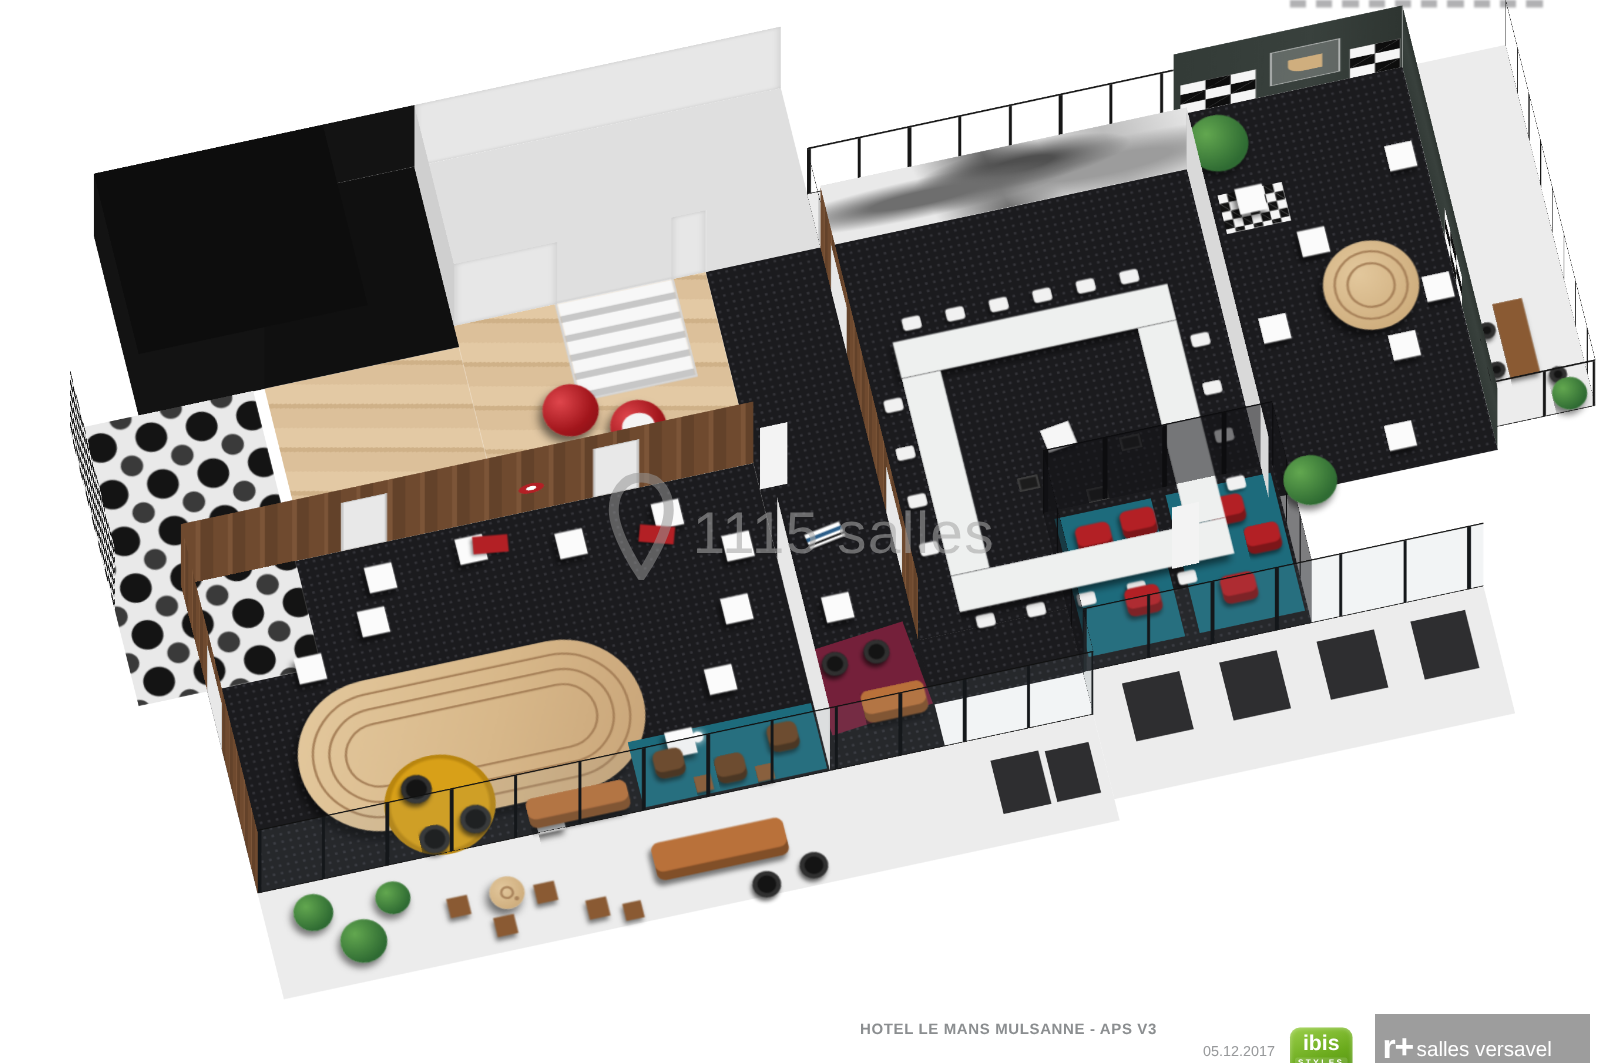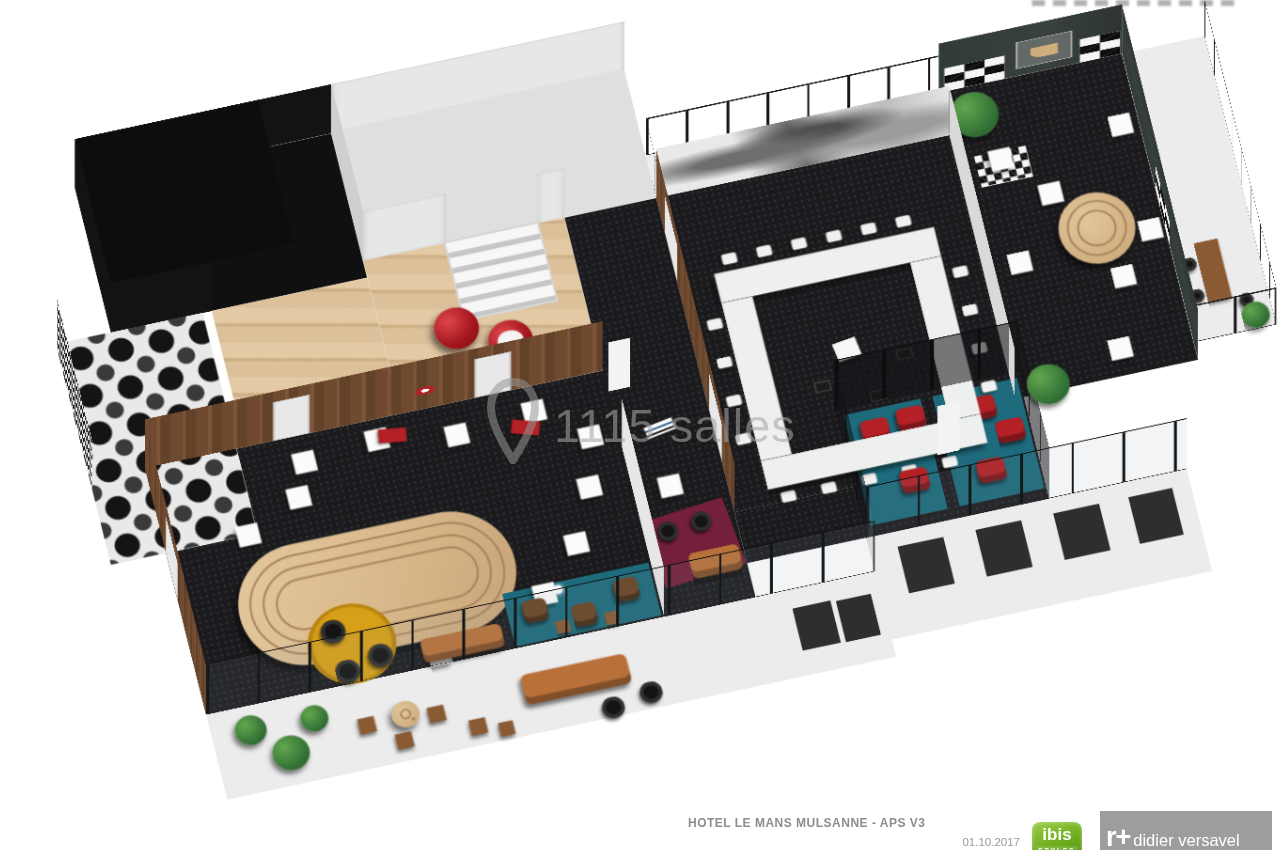--- a/index.html
+++ b/index.html
@@ -311,23 +311,23 @@
 </div>
 
 <div class="abs" id="watermark">
   <svg width="54" height="86" viewBox="0 0 54 86">
     <path d="M27 4 C12 4 5 17 5 30 C5 50 27 82 27 82 C27 82 49 50 49 30 C49 17 42 4 27 4 Z" fill="none" stroke="rgba(150,150,150,0.55)" stroke-width="8"></path>
   </svg>
   <div id="wm-text">1115 salles</div>
 </div>
 
 <div class="abs" id="footer-title">HOTEL LE MANS MULSANNE - APS V3</div>
-<div class="abs" id="footer-date">01.10.2017</div>
+<div class="abs" id="footer-date">05.12.2017</div>
 
 <div class="abs" id="ibis-logo">
   <div class="n">ibis</div>
   <div class="s">STYLES</div>
 </div>
 
 <div class="abs" id="arch-logo">
   <span class="mark">r+</span>
-  <span class="name">didier versavel</span>
+  <span class="name">salles versavel</span>
 </div>
 
 </body></html>

